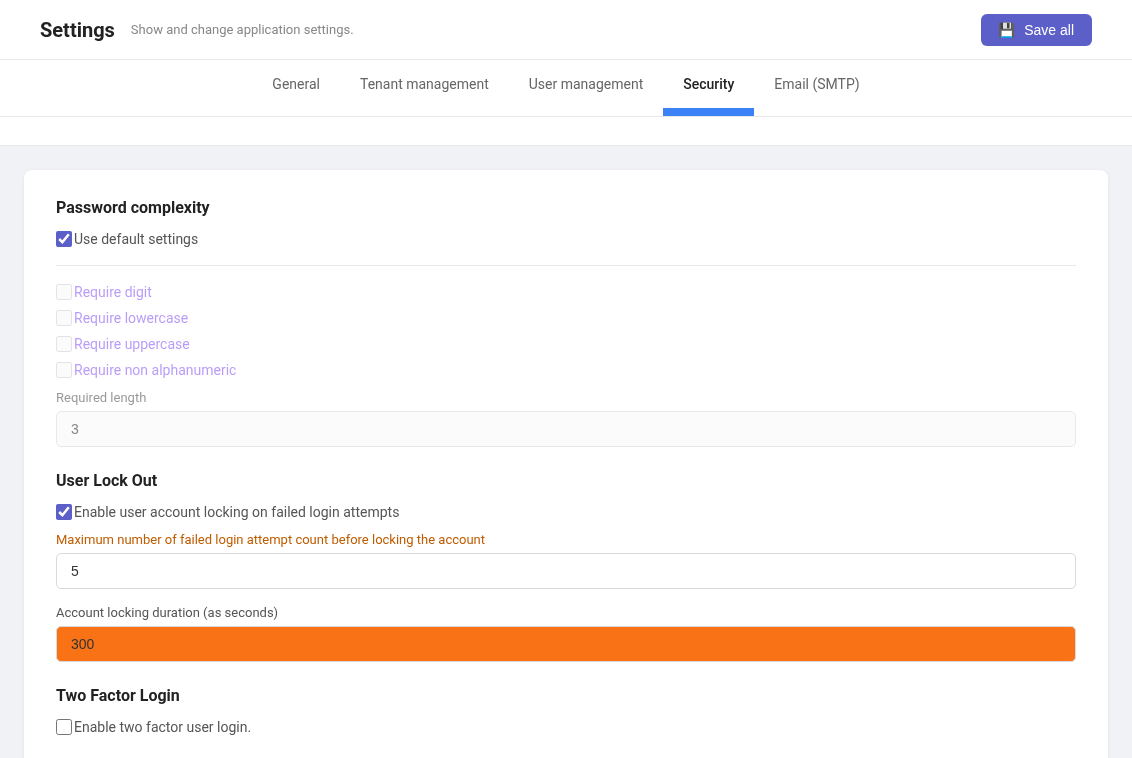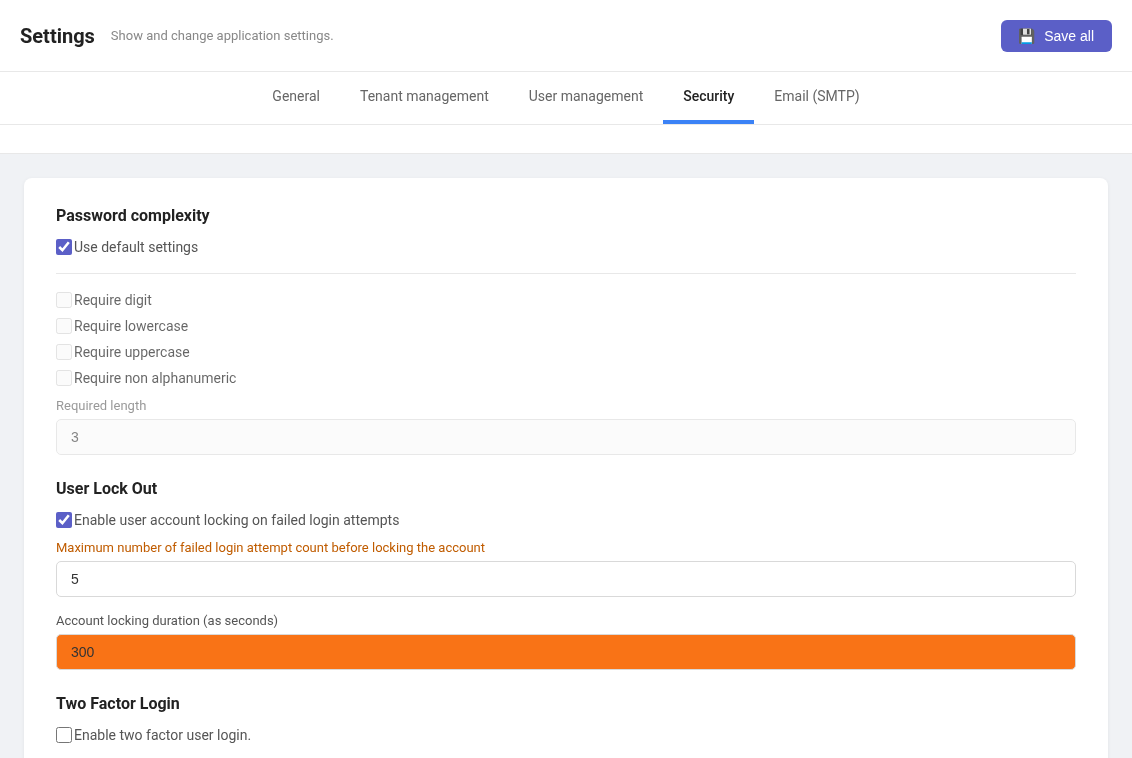--- a/index.html
+++ b/index.html
@@ -11,22 +11,22 @@
     }
     .app-container {
       min-height: 758px;
       background: #f0f2f5;
     }
     .top-bar {
       background: #fff;
       display: flex;
       align-items: center;
       justify-content: space-between;
-      padding: 0 20px;
-      height: 72px;
+      padding: 0 40px;
+      height: 60px;
       border-bottom: 1px solid #e8e8e8;
     }
     .top-bar-left {
       display: flex;
       align-items: center;
       gap: 16px;
     }
     .page-title {
       font-size: 20px;
       font-weight: 700;
@@ -62,21 +62,21 @@
       padding: 16px 20px;
       color: #666;
       cursor: pointer;
       border-bottom: 2px solid transparent;
       font-size: 14px;
       text-decoration: none;
       white-space: nowrap;
     }
     .tab.active {
       color: #222;
-      border-bottom: 4px solid #3b82f6;
+      border-bottom: 8px solid #3b82f6;
       font-weight: 500;
     }
     .main-card {
       background: #fff;
       border-radius: 8px;
       padding: 28px 32px;
       box-shadow: 0 1px 4px rgba(0,0,0,0.06);
     }
     .section-title {
       font-size: 16px;
@@ -103,21 +103,21 @@
     }
     .divider {
       border: none;
       border-top: 1px solid #e8e8e8;
       margin: 18px 0;
     }
     .disabled-section {
       opacity: 0.6;
     }
     .disabled-section .checkbox-row label {
-      color: #000000;
+      color: #8b5cf6;
     }
     .field-label {
       font-size: 13px;
       color: #555;
       margin-bottom: 6px;
       margin-top: 12px;
     }
     .field-input {
       width: 100%;
       padding: 9px 14px;

